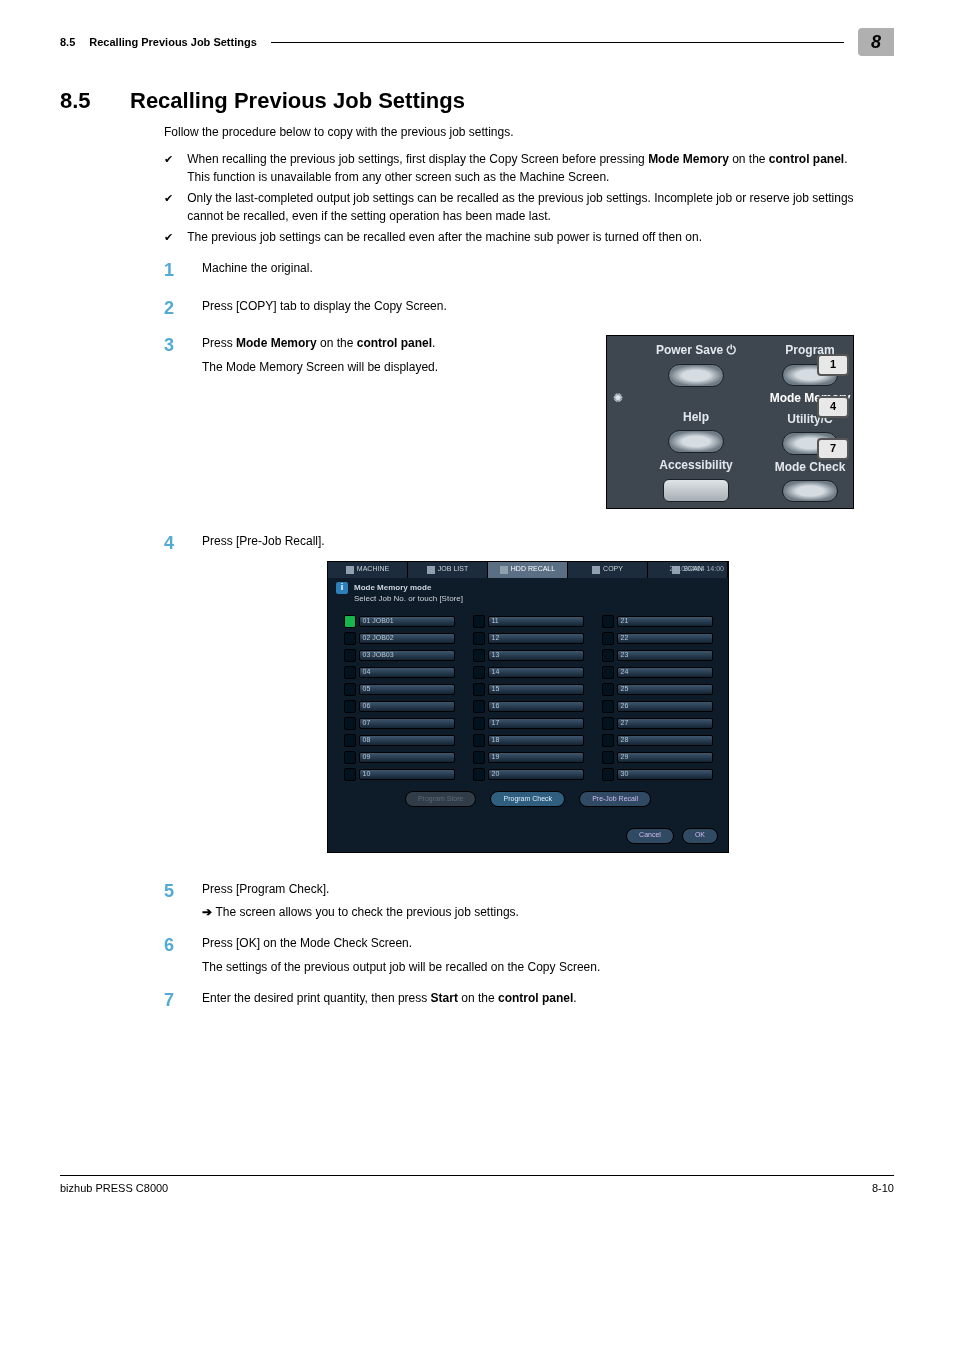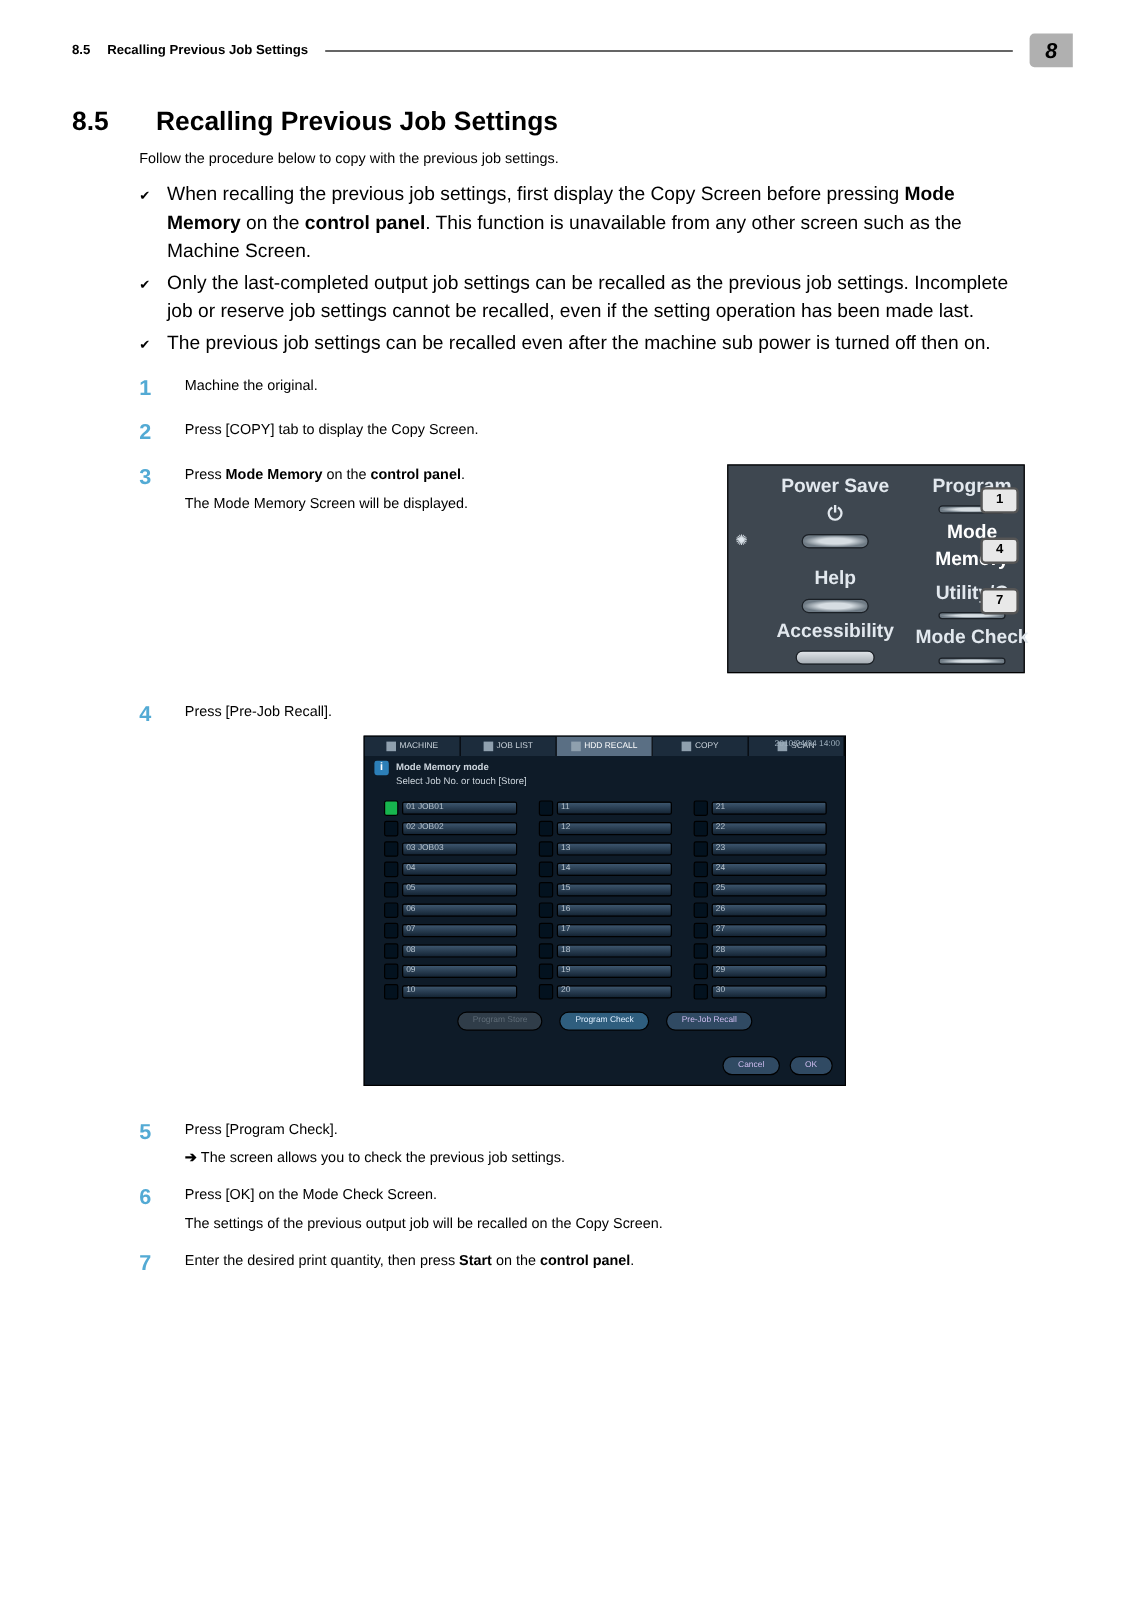--- a/index.html
+++ b/index.html
@@ -4,43 +4,43 @@
 <style>
   html,body{margin:0;padding:0;background:#fff;font-family:Arial,Helvetica,sans-serif;color:#000;width:954px}
   .page{width:954px;height:1222px;position:relative;padding:28px 60px 30px 60px;box-sizing:border-box}
   .running-head{display:flex;align-items:center;gap:14px;font-size:11px;font-weight:bold}
   .running-head .n{font-weight:bold}
   .running-head .line{flex:1;height:1px;background:#000;margin-top:1px}
   .chapnum{width:36px;height:28px;background:#b0b0b0;color:#000;font-size:18px;font-weight:bold;font-style:italic;display:flex;align-items:center;justify-content:center;border-radius:4px 0 0 4px/4px}
   .h1-row{display:flex;gap:20px;margin-top:32px}
   .h1-num{width:50px;font-size:22px;font-weight:bold}
   .h1-txt{font-size:22px;font-weight:bold}
-  .body-indent{margin-left:56px;margin-right:40px}
+  .body-indent{margin-left:104px;margin-right:40px}
   .p{font-size:12px;line-height:1.45;margin:10px 0}
   .ul{list-style:none;padding:0;margin:8px 0}
-  .ul li{display:flex;gap:14px;font-size:16px;line-height:1.45;margin:4px 0}
+  .ul li{display:flex;gap:14px;font-size:12px;line-height:1.45;margin:4px 0}
   .ul li .chk::before{content:"\2714";font-size:11px}
   .ol{list-style:none;padding:0;margin:12px 0}
   .ol>li{margin:14px 0}
   .ol .row{display:flex;gap:20px}
   .stepnum{width:18px;font-size:18px;font-weight:bold;color:#53aad4;flex:none}
   .stepbody{flex:1;font-size:12px;line-height:1.45}
   .steptext{margin:0 0 6px 0}
   .sub{margin-top:4px}
   .arrow-line{margin-top:4px}
   .arrow-line::before{content:"\2794  ";font-weight:bold}
   .after-block{clear:both;margin-top:8px}
 
   
   .panel1{float:right;width:246px;height:172px;margin:0 0 10px 18px;background:#3e4750;border:1px solid #000;position:relative;color:#cfd6dd;font-size:9px}
   .panel1 .sun{position:absolute;left:6px;top:54px;color:#dfe7ee;font-size:12px}
   .panel1 .col{position:absolute;top:6px;bottom:6px;width:106px;display:flex;flex-direction:column;justify-content:flex-start;align-items:center;gap:4px}
   .panel1 .col1{left:36px}
   .panel1 .col2{left:150px}
-  .panel1 .lbl{font-size:16px;font-weight:bold;color:#e2e8ee;text-align:center}
+  .panel1 .lbl{font-size:12px;font-weight:bold;color:#e2e8ee;text-align:center}
   .panel1 .btn{width:54px;height:22px;background:radial-gradient(#d6dde2 35%,#6e7a84 70%);border-radius:12px;border:1px solid #1b2026}
   .panel1 .hi{font-weight:bold;color:#fff}
   .panel1 .hardkey{position:absolute;right:4px;width:28px;height:18px;background:#e8e8e8;border:2px solid #555;border-radius:4px;display:flex;align-items:center;justify-content:center;font-weight:bold;color:#000;font-size:11px}
   .panel1 .k1{top:18px}
   .panel1 .k4{top:60px}
   .panel1 .k7{top:102px}
 
   
   .panel2{width:400px;height:290px;margin:10px auto 14px auto;background:#0e1b28;border:1px solid #000;color:#cbd4dc;font-size:8px;position:relative}
   .panel2 .tabs{display:flex;height:16px}
@@ -358,13 +358,17 @@
           <div class="row">
             <div class="stepnum">7</div>
             <div class="stepbody">
         <div class="steptext">Enter the desired print quantity, then press <b>Start</b> on the <b>control panel</b>.</div>
       </div>
           </div>
         </li>
     </ol>
   </div>
 
+  <div class="footer">
+    <span>bizhub PRESS C8000</span>
+    <span>8-10</span>
+  </div>
 </div>
 
 </body></html>

